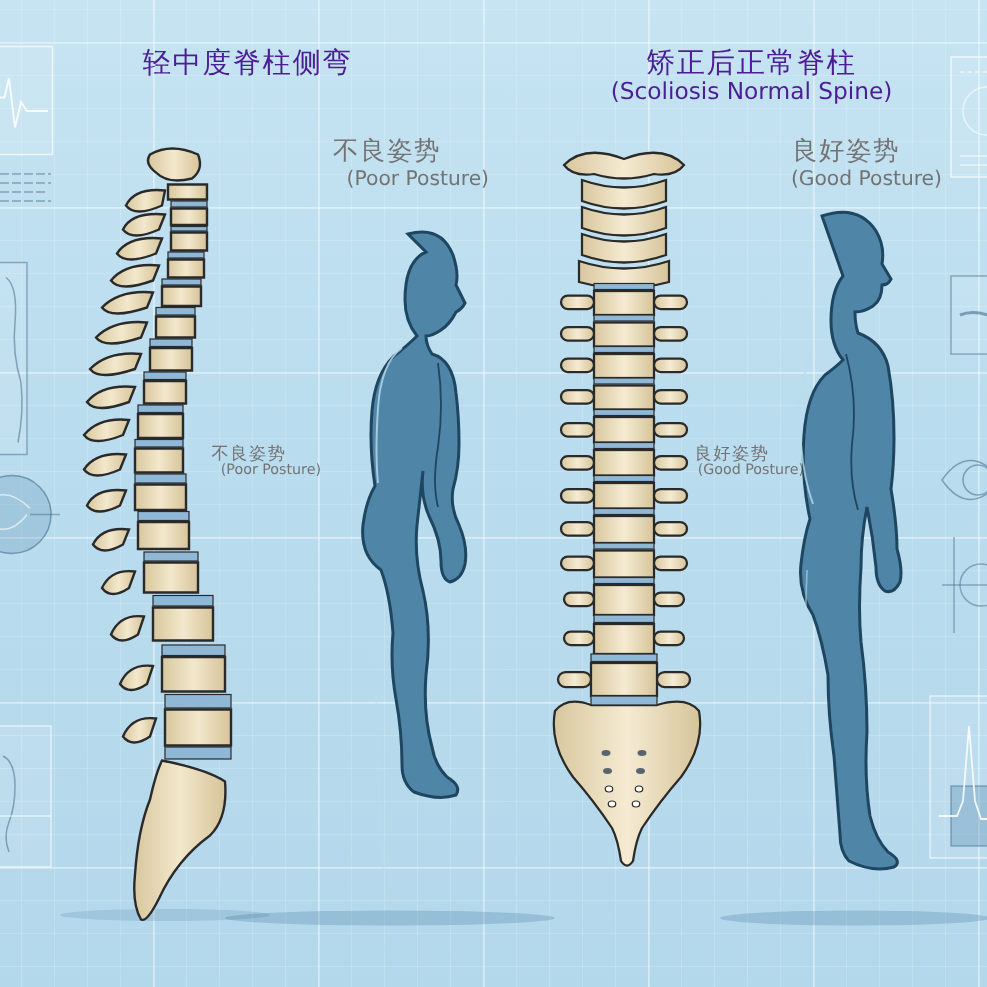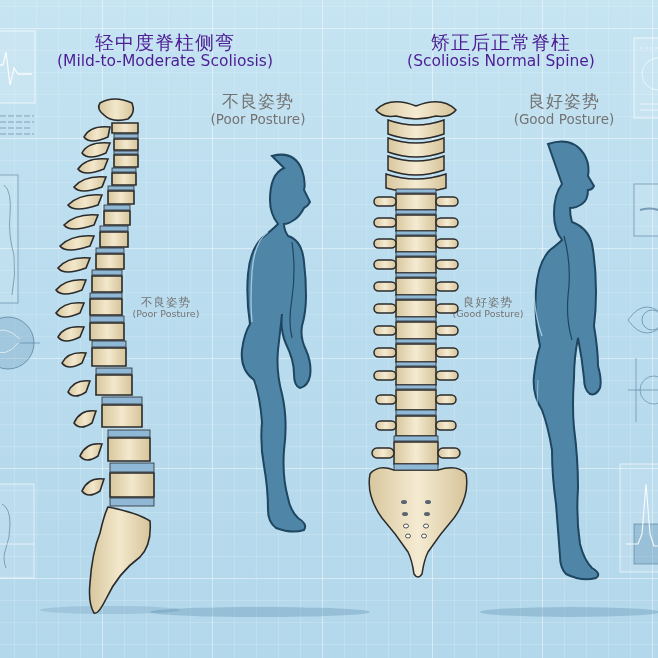--- a/index.html
+++ b/index.html
@@ -19,21 +19,21 @@
     background-position: -8px 28px, -8px 28px, -8px 28px, -8px 28px;
   }
   .deco { position:absolute; }
   .title {
     position:absolute; text-align:center; color:#4c1d95; line-height:1.12;
   }
   .title .zh { font-size:19px; letter-spacing:1px; }
   .title .en { font-size:15.5px; }
   .label { position:absolute; text-align:center; color:#737373; line-height:1.15; }
   .label .zh { font-size:17px; letter-spacing:1px; }
-  .label .en { font-size:13.5px; }
+  .label .en { font-size:13.5px;text-align:right; }
   .small .zh { font-size:11.5px; }
   .small .en { font-size:9.5px; }
   svg { position:absolute; overflow:visible; }
 </style>
 </head>
 <body>
 
 <div class="grid"></div>
 
 <svg class="deco" style="left:0;top:30px;width:36px;height:74px" viewBox="0 0 36 74">
@@ -84,21 +84,20 @@
   <circle cx="26" cy="40" r="14" fill="none" stroke="rgba(70,110,140,0.5)" stroke-width="1"></circle>
 </svg>
 <svg class="deco" style="left:620px;top:464px;width:40px;height:110px" viewBox="0 0 40 110">
   <rect x="0" y="0" width="44" height="108" fill="rgba(255,255,255,0.1)" stroke="rgba(255,255,255,0.6)" stroke-width="1"></rect>
   <rect x="14" y="60" width="30" height="40" fill="rgba(90,140,175,0.35)" stroke="rgba(70,110,140,0.5)" stroke-width="1"></rect>
   <polyline points="6,80 18,80 22,70 26,20 30,70 34,82 40,82" fill="none" stroke="rgba(255,255,255,0.85)" stroke-width="1.2"></polyline>
 </svg>
 
 <div class="title" style="left:20px;top:32px;width:290px;">
   <div class="zh">轻中度脊柱侧弯</div>
-  <div class="en">(Mild-to-Moderate Scoliosis)</div>
 </div>
 <div class="title" style="left:356px;top:32px;width:290px;">
   <div class="zh">矫正后正常脊柱</div>
   <div class="en">(Scoliosis Normal Spine)</div>
 </div>
 
 <div class="label" style="left:190px;top:92px;width:136px;">
   <div class="zh">不良姿势</div>
   <div class="en">(Poor Posture)</div>
 </div>

